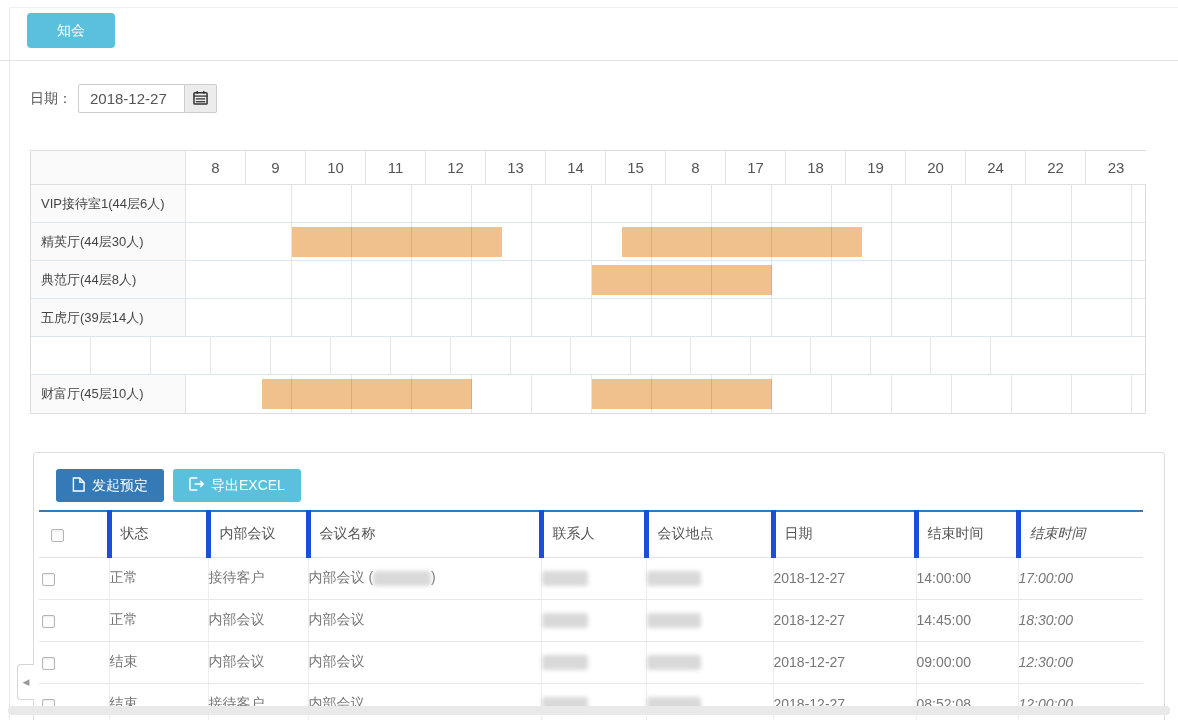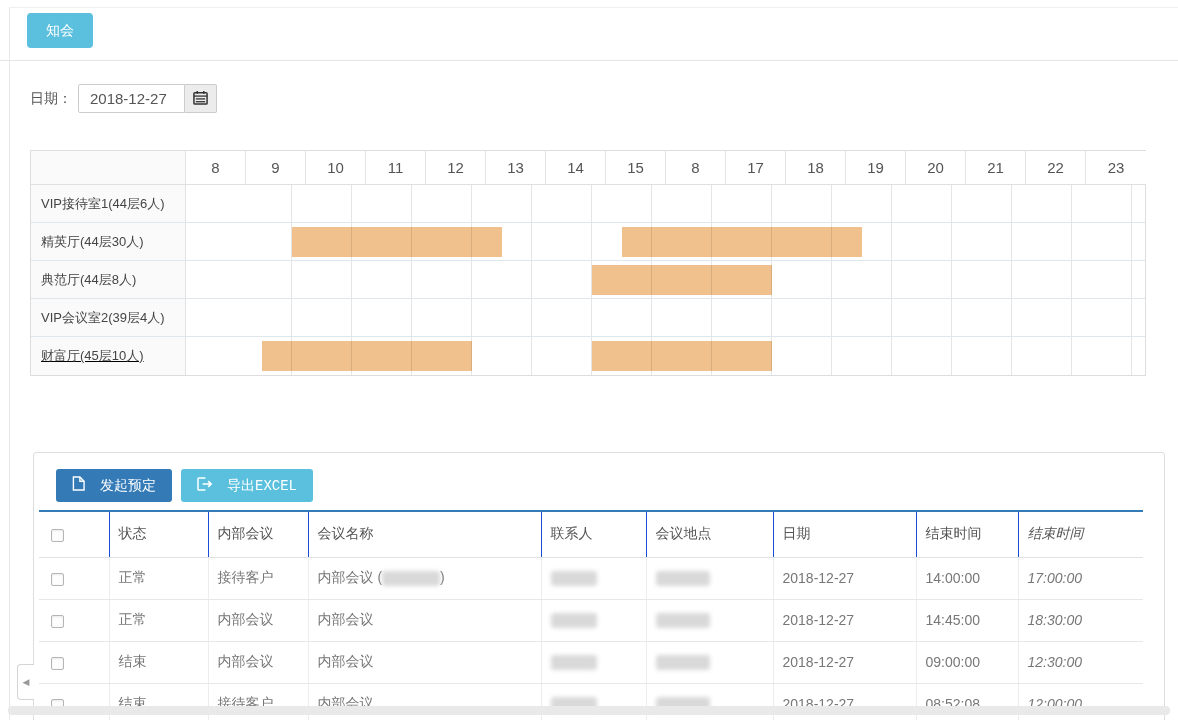--- a/index.html
+++ b/index.html
@@ -4,21 +4,21 @@
 <style>
   * { margin:0; padding:0; box-sizing:border-box; }
   html,body { width:1178px; height:720px; overflow:hidden; background:#fff;
     font-family:"Liberation Sans","DejaVu Sans",sans-serif; }
   .abs { position:absolute; }
 
   
   #frame { left:9px; top:7px; right:0; bottom:0; border-left:1px solid #e8e8e8; border-top:1px solid #f0f0f0; }
 
   
-  #notify-btn { left:27px; top:13px; width:66px; height:35px; background:#5bc0de; border:none;
+  #notify-btn { left:27px; top:13px; width:88px; height:35px; background:#5bc0de; border:none;
     border-radius:4px; color:#fff; font-size:14px; text-align:center; line-height:35px; cursor:pointer; }
   #top-divider { left:0; top:60px; width:1178px; height:1px; background:#e5e5e5; }
 
   
   #date-label { left:30px; top:90px; font-size:14px; color:#555; }
   #date-group { left:78px; top:84px; display:flex; }
   #date-input { width:107px; height:29px; border:1px solid #ccc; border-radius:2px 0 0 2px;
     padding-left:11px; font-size:15px; color:#555; font-family:inherit; }
   #calendar-btn { width:32px; height:29px; background:#ececec; border:1px solid #ccc; border-left:none;
     border-radius:0 2px 2px 0; cursor:pointer; display:flex; align-items:center; justify-content:center; }
@@ -26,39 +26,39 @@
   
   #gantt { left:30px; top:150px; width:1116px; border:1px solid #ddd; background:#fff; }
   .g-header { display:flex; height:34px; border-bottom:1px solid #e0e0e0; }
   .g-header .g-label { background:#fafafa; }
   .g-label { width:155px; flex:0 0 155px; border-right:1px solid #e3e3e3; font-size:13px; color:#444;
     display:flex; align-items:center; padding-left:10px; background:#fafafa; }
   .g-hour { width:60px; flex:0 0 60px; border-right:1px solid #e3e3e3; text-align:center;
     font-size:15px; color:#555; line-height:33px; background:#fff; }
   .g-hour:last-child { border-right:none; }
   .g-row { display:flex; height:38px; border-bottom:1px solid #dfe6ec;gap:46px; }
-  .g-row:last-child { border-bottom:none;text-decoration:underline; }
+  .g-row:last-child { border-bottom:none; }
   .g-timeline { position:relative; width:960px; flex:0 0 960px; }
   .g-timeline::after { content:""; position:absolute; inset:0; z-index:2; pointer-events:none;
     background:repeating-linear-gradient(to right, transparent 0 59px, rgba(0,0,0,0.10) 59px 60px); }
   .g-bar { position:absolute; top:4px; height:30px; background:#f0c18c; z-index:1; cursor:pointer; }
 
   
   #card { left:33px; top:452px; width:1132px; height:300px; border:1px solid #ddd; border-radius:3px; background:#fff; }
   #toolbar { position:absolute; left:22px; top:16px; display:flex; gap:9px; }
-  .btn { height:33px; border:none; border-radius:3px; color:#fff; font-size:14px; font-family:Liberation Mono, monospace;
-    display:flex; align-items:center; padding:0 16px; gap:15px; cursor:pointer; }
+  .btn { height:33px; border:none; border-radius:3px; color:#fff; font-size:14px; font-family:Liberation Sans, sans-serif;
+    display:flex; align-items:center; padding:0 16px; gap:7px; cursor:pointer; }
   #create-btn { background:#337ab7; }
   #export-btn { background:#5bc0de; }
 
   #mtable { position:absolute; left:5px; top:57px; width:1104px; border-collapse:collapse; table-layout:fixed; }
   #mtable thead tr { border-top:2px solid #337ab7; }
   #mtable th { height:46px; font-size:14px; color:#555; font-weight:normal; text-align:left;
-    padding-left:9px; border-bottom:1px solid #e2e2e2; border-right:1px solid #1d4ed8; background:#fff; }
-  #mtable td { height:42px; font-size:14px; color:#777; padding-left:9px;
+    padding-left:9px; border-bottom:1px solid #e2e2e2; border-right:5px solid #1d4ed8; background:#fff; }
+  #mtable td { height:42px; font-size:14px; color:#777; 
     border-bottom:1px solid #e7e7e7; border-right:1px solid #ededed; background:#fff; }
   #mtable th:last-child, #mtable td:last-child { border-right:none;font-style:italic; }
   .st-normal { color:#3fa23f; }
   .st-ended { color:#e2483c; }
   .cb { appearance:none; -webkit-appearance:none; width:13px; height:13px; border:1px solid #b5b5b5;
     border-radius:2px; background:#fdfdfd; box-shadow:inset 0 1px 2px rgba(0,0,0,0.08);
     vertical-align:middle; margin-left:3px; cursor:pointer; }
   .redact { display:inline-block; height:15px; background:#d9d9d9; border-radius:3px;
     filter:blur(2px); vertical-align:middle; }
 
@@ -102,21 +102,21 @@
       <div class="g-hour">11</div>
       <div class="g-hour">12</div>
       <div class="g-hour">13</div>
       <div class="g-hour">14</div>
       <div class="g-hour">15</div>
       <div class="g-hour">8</div>
       <div class="g-hour">17</div>
       <div class="g-hour">18</div>
       <div class="g-hour">19</div>
       <div class="g-hour">20</div>
-      <div class="g-hour">21</div>
+      <div class="g-hour">24</div>
       <div class="g-hour">22</div>
       <div class="g-hour">23</div>
     </div>
   <div id="gantt-rows">
       <div class="g-row">
         <div class="g-label">VIP接待室1(44层6人)</div>
         <div class="g-timeline"></div>
       </div>
       <div class="g-row">
         <div class="g-label">精英厅(44层30人)</div>
@@ -125,21 +125,24 @@
           <div class="g-bar" style="left: 390px; width: 240px; background: rgb(240, 193, 140);"></div>
         </div>
       </div>
       <div class="g-row">
         <div class="g-label">典范厅(44层8人)</div>
         <div class="g-timeline">
           <div class="g-bar" style="left: 360px; width: 180px; background: rgb(240, 193, 140);"></div>
         </div>
       </div>
       <div class="g-row">
-        <div class="g-label">VIP会议室2(39层4人)</div>
+        <div class="g-label">五虎厅(39层14人)</div>
+        <div class="g-timeline"></div>
+      </div>
+      <div class="g-row">
         <div class="g-timeline"></div>
       </div>
       <div class="g-row">
         <div class="g-label">财富厅(45层10人)</div>
         <div class="g-timeline">
           <div class="g-bar" style="left: 30px; width: 210px; background: rgb(240, 193, 140);"></div>
           <div class="g-bar" style="left: 360px; width: 180px; background: rgb(240, 193, 140);"></div>
         </div>
       </div>
     </div>

